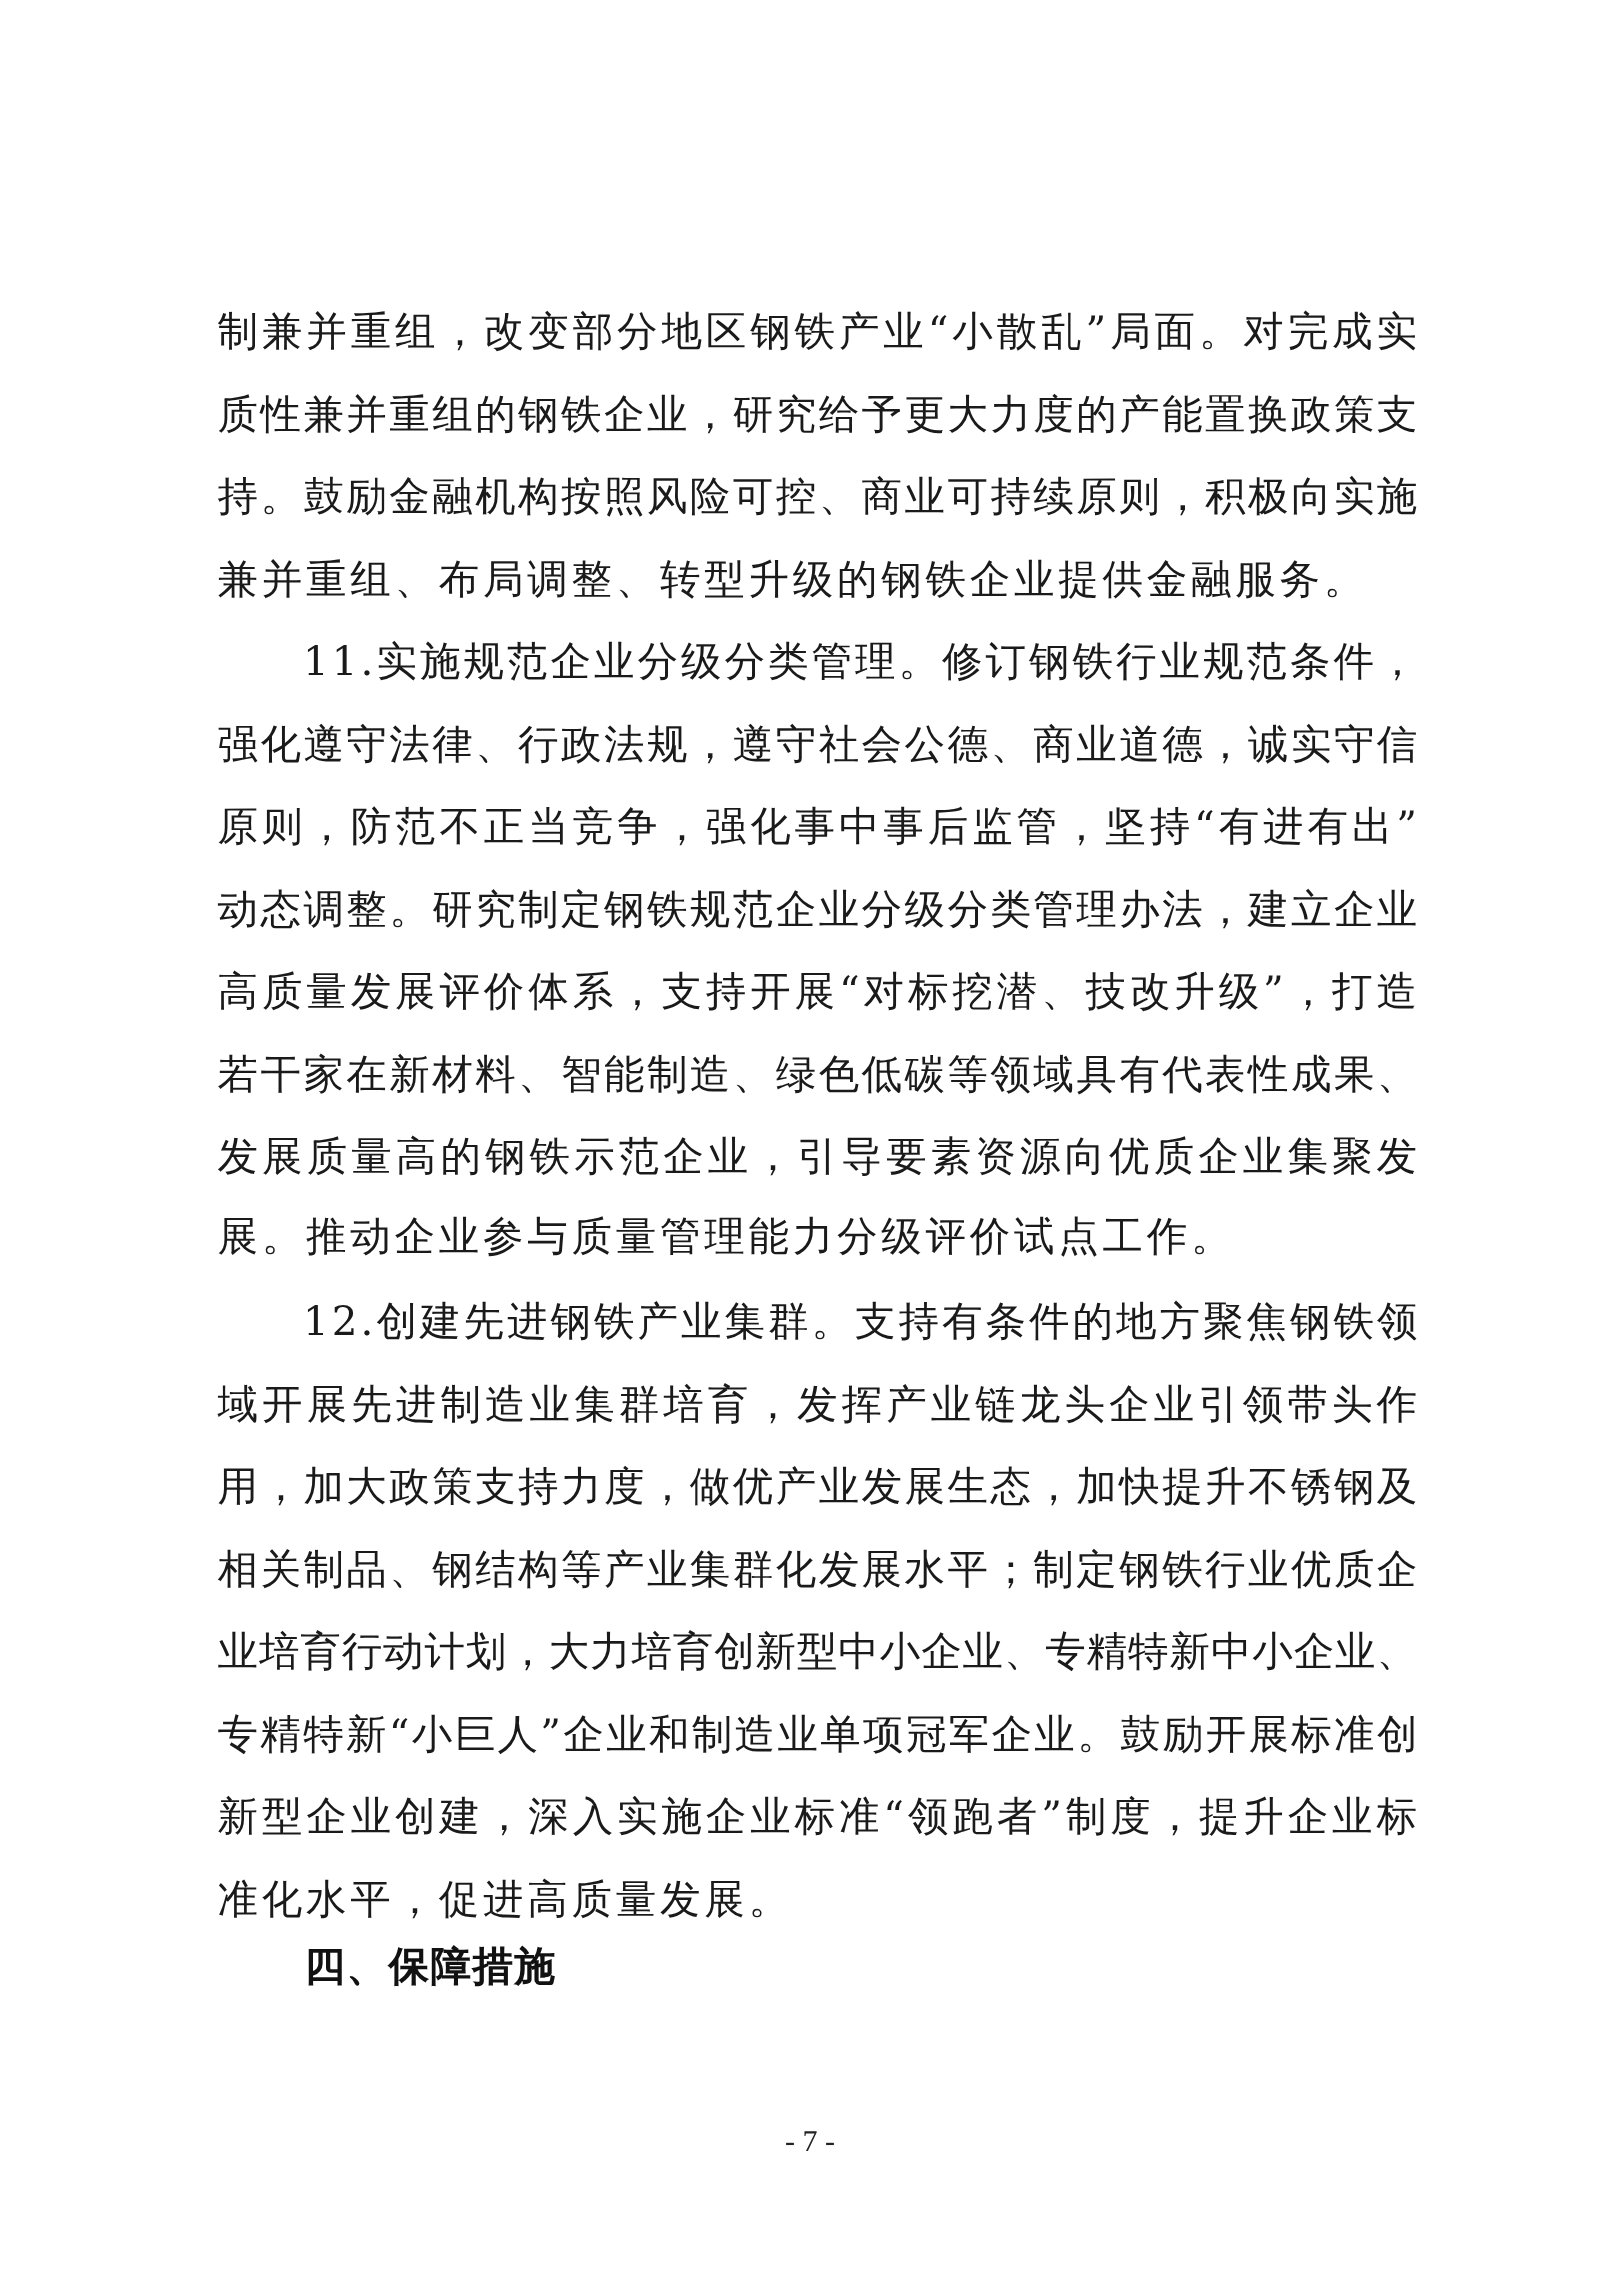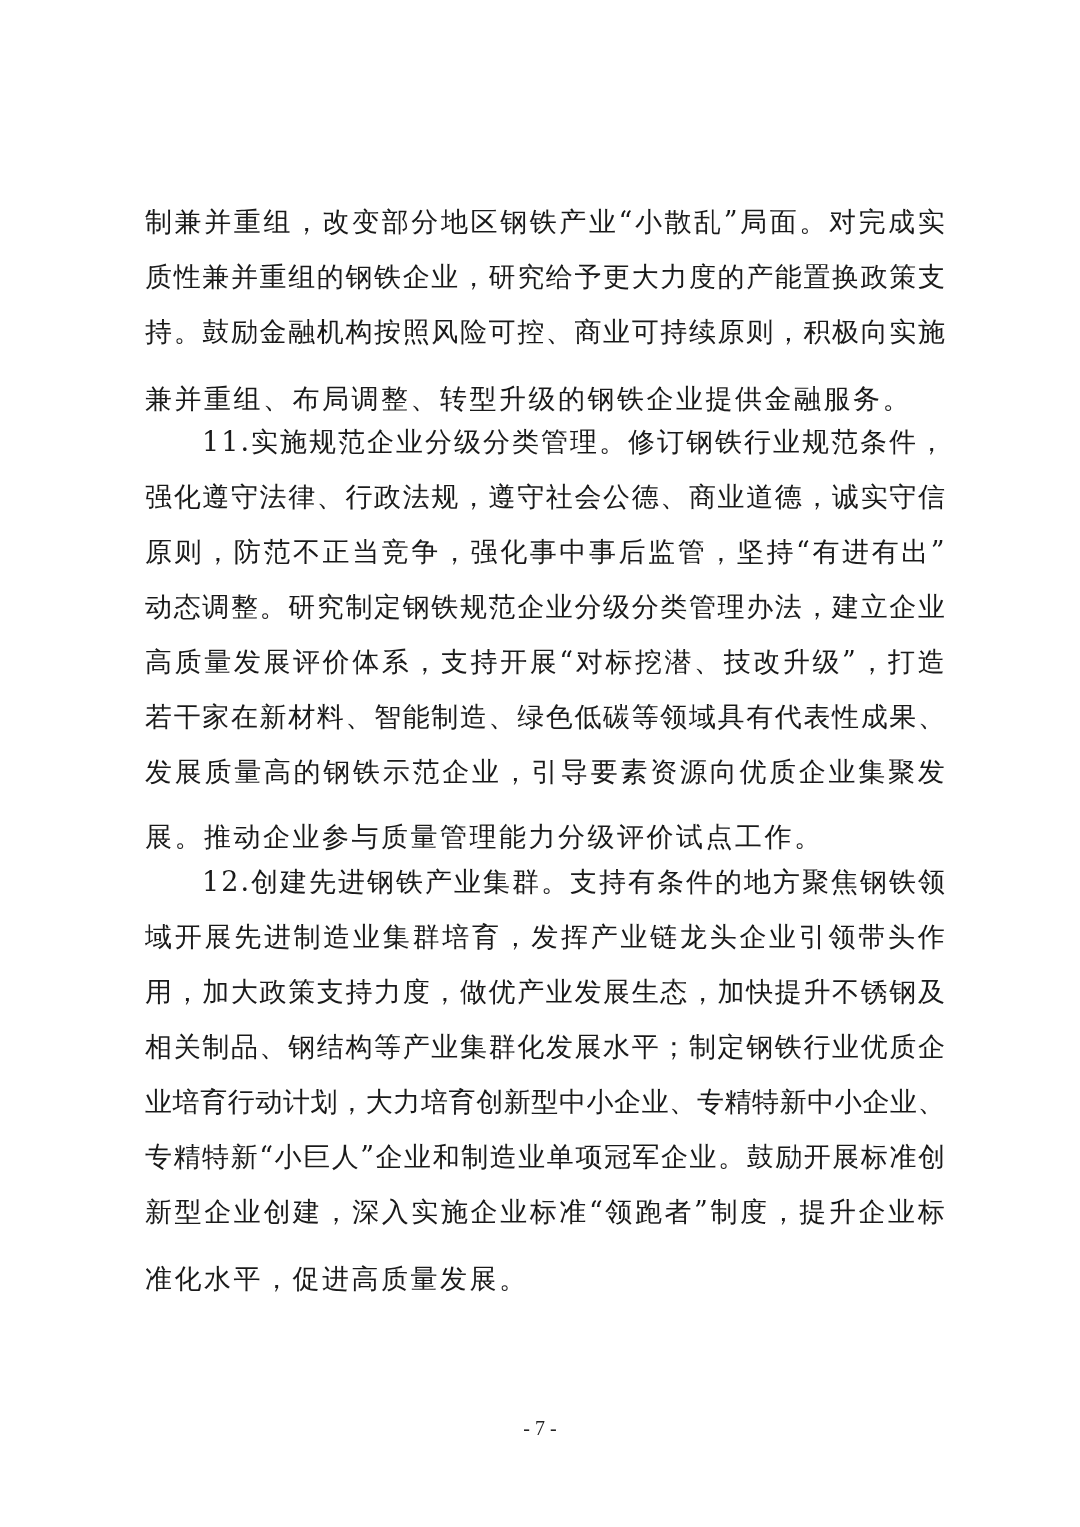--- a/index.html
+++ b/index.html
@@ -30,21 +30,20 @@
       height: 40px;
       font-size: 27px;
       line-height: 40px;
       white-space: nowrap;
       display: flex;
       justify-content: space-between;
     }
     .line.last {
       justify-content: flex-start;
       letter-spacing: 2.5px;
-      margin-top: 12px;
     }
     .line.indent {
       left: 202px;
       width: 743px;
     }
     .line span.ch {
       display: inline-block;
     }
     .heading {
       position: absolute;
@@ -578,14 +577,15 @@
         <span class="ch">度</span>
         <span class="ch">，</span>
         <span class="ch">提</span>
         <span class="ch">升</span>
         <span class="ch">企</span>
         <span class="ch">业</span>
         <span class="ch">标</span>
       </div>
       <div class="line last" style="top: 1247px;">准化水平，促进高质量发展。</div>
     </div>
+  <div class="heading">四、保障措施</div>
   <div class="page-number">- 7 -</div>
 </div>
 
 </body></html>

